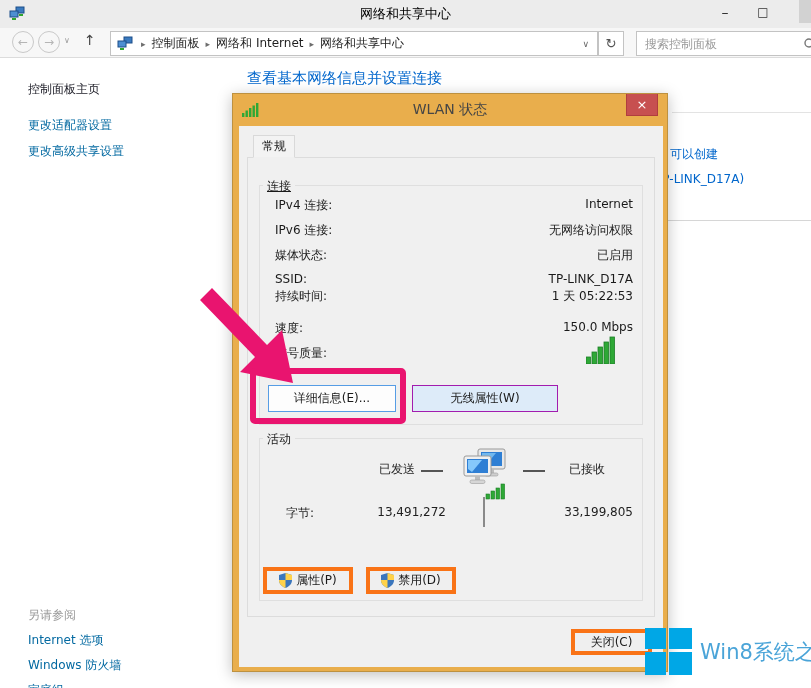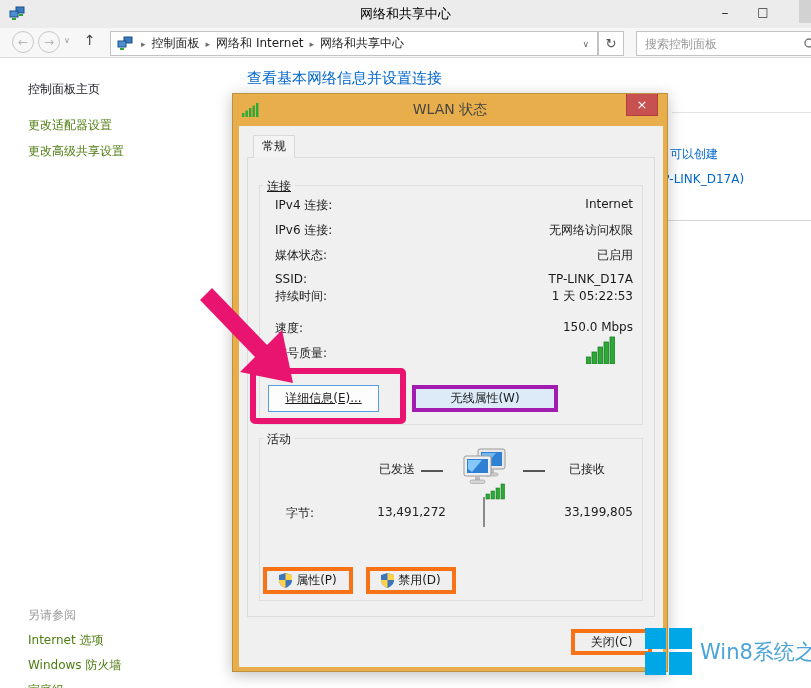--- a/index.html
+++ b/index.html
@@ -29,21 +29,21 @@
   .addr-spacer { flex:1; }
   .addr-dropdown { color:#666; font-size:9px; background:none; border:none; padding:0 2px; }
   .refresh-btn { position:absolute; left:598px; top:31px; width:26px; height:25px; border:1px solid #c3c3c3; background:#fff; color:#555; font-size:13px; line-height:22px; text-align:center; }
   .searchbox { position:absolute; left:636px; top:31px; width:183px; height:25px; border:1px solid #c3c3c3; background:#fff; display:flex; align-items:center; }
   .searchbox input { flex:1; border:none; outline:none; font-size:12px; padding:0 8px; color:#333; background:transparent; }
   .searchbox input::placeholder { color:#9a9a9a; opacity:1; }
   .search-icon { flex:0 0 auto; margin-right:2px; }
 
   
   .side-item { position:absolute; left:28px; font-size:12px; background:none; border:none; white-space:nowrap; }
-  .link-blue { color:#4d7c0f; cursor:pointer;text-align:right; }
+  .link-blue { color:#0369a1; cursor:pointer;text-align:right; }
   .page-heading { position:absolute; left:247px; top:69px; font-size:15px; color:#0066cc; background:none; border:none; }
   .clipped-text { position:absolute; color:#0066cc; font-size:12px; white-space:nowrap; }
   .divider-right { position:absolute; height:1px; background:#d6d6d6; }
 
   
   .dialog { position:absolute; left:232px; top:93px; width:436px; height:579px; background:#e9ae4c; border:1px solid #bd9140; box-shadow:0 3px 14px rgba(0,0,0,.25); z-index:10; }
   .dialog-titlebar { position:absolute; left:0; top:0; width:100%; height:32px; }
   .dialog-title { position:absolute; left:0; top:0; width:100%; height:32px; line-height:30px; text-align:center; font-size:14px; color:#464646; }
   .dialog-sig-icon { position:absolute; left:9px; top:8px; }
   .dialog-close { position:absolute; right:9px; top:0; width:32px; height:22px; background:#c75050; border:1px solid #b03e3e; border-top:none; color:#fff; font-size:13px; line-height:20px; text-align:center; }
@@ -58,22 +58,22 @@
   .gb-conn { left:20px; top:59px; width:384px; height:240px; }
   .gb-conn-label { left:24px; top:52px;text-decoration:underline; }
   .gb-act { left:20px; top:312px; width:384px; height:163px; }
   .gb-act-label { left:24px; top:305px; }
 
   .conn-row { position:absolute; left:36px; width:358px; height:18px; display:flex; justify-content:space-between; font-size:12px; color:#1a1a1a; }
   .signal-label { position:absolute; left:36px; top:219px; font-size:12px; }
   .signal-bars { position:absolute; left:347px; top:210px; }
 
   .btn { background:#efefef; border:4px solid #f97316; font-size:12px; color:#1a1a1a; text-align:center; }
-  .btn-details { position:absolute; left:29px; top:259px; width:111px; height:27px; background:#fdfdfd; border:1px solid #569de5;text-decoration:underline; }
-  .btn-wireless { position:absolute; left:173px; top:259px; width:146px; height:27px; background:#ddebf9; border:4px solid #a21caf; }
+  .btn-details { position:absolute; left:29px; top:259px; width:128px; height:27px; background:#fdfdfd; border:1px solid #569de5; }
+  .btn-wireless { position:absolute; left:173px; top:259px; width:146px; height:27px; background:#ddebf9; border:1px solid #a21caf; }
 
   .act-sent { position:absolute; left:140px; top:335px; font-size:12px; }
   .act-recv { position:absolute; left:330px; top:335px; font-size:12px; }
   .act-dash { position:absolute; top:344px; width:22px; height:2px; background:#555; }
   .dash1 { left:182px; } .dash2 { left:284px; }
   .pcs-icon { position:absolute; left:217px; top:320px; }
   .bytes-label { position:absolute; left:47px; top:379px; font-size:12px; }
   .bytes-sent { position:absolute; left:107px; top:379px; width:100px; text-align:right; font-size:12px; }
   .bytes-sep { position:absolute; left:244px; top:371px; width:2px; height:30px; background:#8a8a8a; }
   .bytes-recv { position:absolute; left:282px; top:379px; width:112px; text-align:right; font-size:12px; }

